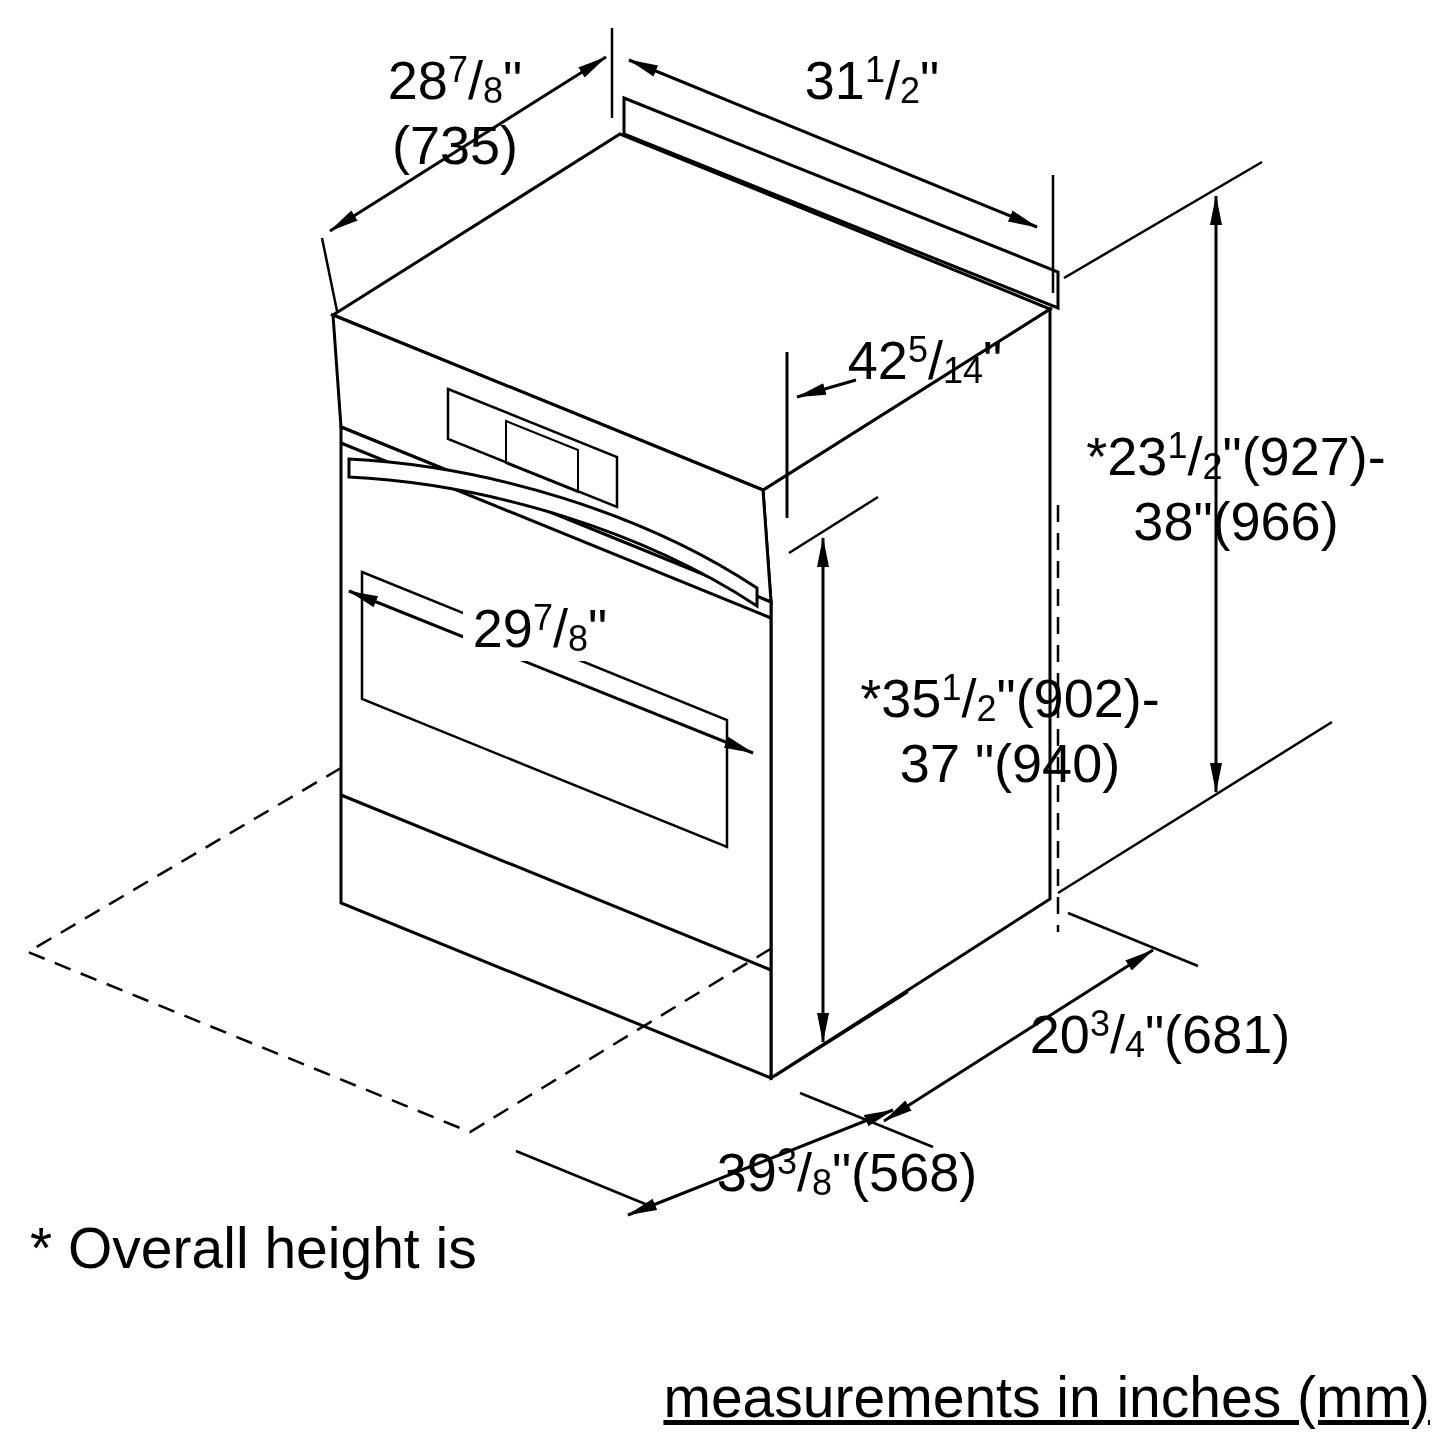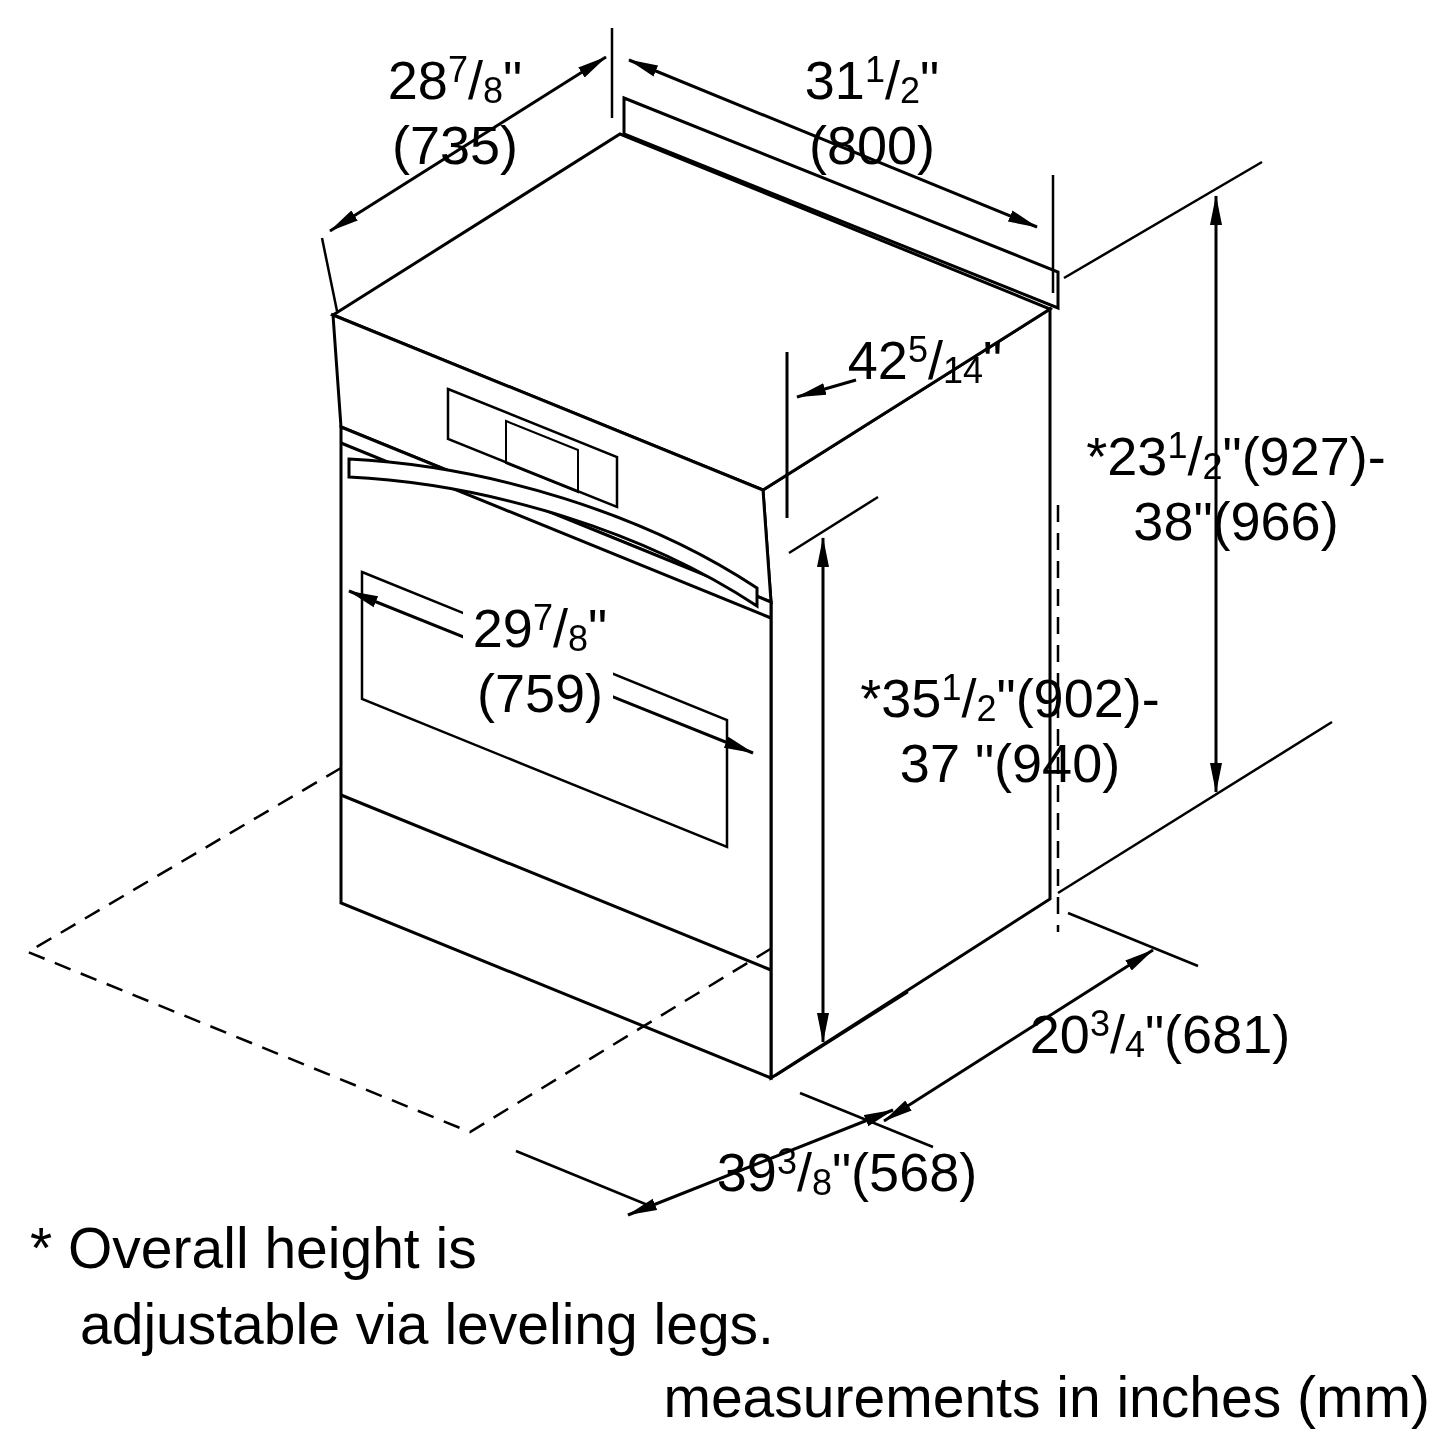--- a/index.html
+++ b/index.html
@@ -10,21 +10,21 @@
   }
   .stage svg { position:absolute; left:0; top:0; }
   .dim-label { position:absolute; font-size:54px; line-height:65px; white-space:nowrap; }
   .center { text-align:center; }
   .dim-label sup { font-size:36px; vertical-align:17px; line-height:0; }
   .dim-label sub { font-size:36px; vertical-align:-4px; line-height:0; }
   .sl { font-size:54px; }
   .masked .dl { display:table; margin:0 auto; background:#ffffff; padding:0 10px; }
   .footnote { position:absolute; left:30px; top:1210px; font-size:57px; line-height:76px; white-space:nowrap; }
   .footnote .fn2 { margin-left:50px; }
-  .caption { position:absolute; left:470px; top:1364px; width:960px; text-align:right; font-size:57px; white-space:nowrap; }
+  .caption { position:absolute; left:470px; top:1364px; width:960px; text-align:right; font-size:57px; white-space:nowrap;text-decoration:underline; }
 </style>
 </head>
 <body>
 
 <div class="stage">
 
   <svg width="1445" height="1445" viewBox="0 0 1445 1445">
     <defs>
       <marker id="ah" viewBox="0 0 30 14" markerWidth="30" markerHeight="14" refX="29" refY="7" orient="auto-start-reverse" markerUnits="userSpaceOnUse">
         <path d="M30,7 L0,1 L0,13 Z" fill="#000"></path>
@@ -75,56 +75,53 @@
     </g>
   </svg>
 
   <div class="dim-label center" style="left:320px; top:48px; width:270px;">
     <div class="dl"><span>28</span><sup>7</sup><span class="sl">/</span><sub>8</sub><span>"</span></div>
     <div class="dl">(735)</div>
   </div>
 
   <div class="dim-label center" style="left:737px; top:48px; width:270px;">
     <div class="dl"><span>31</span><sup>1</sup><span class="sl">/</span><sub>2</sub><span>"</span></div>
-    <div class="dl">(800)</div>
   </div>
 
   <div class="dim-label center" style="left:780px; top:328px; width:290px;">
     <div class="dl"><span>42</span><sup>5</sup><span class="sl">/</span><sub>14</sub><span>"</span></div>
   </div>
 
   <div class="dim-label center" style="left:1030px; top:424px; width:412px;">
     <div class="dl"><span>*</span><span>23</span><sup>1</sup><span class="sl">/</span><sub>2</sub><span>"(927)-</span></div>
     <div class="dl">38"(966)</div>
   </div>
 
   <div class="dim-label center masked" style="left:400px; top:596px; width:280px;">
     <div class="dl">
         <span>29</span>
         <sup>7</sup>
         <span class="sl">/</span>
         <sub>8</sub>
         <span>"</span>
       </div>
-    <div class="dl">(759)</div>
   </div>
 
   <div class="dim-label center" style="left:832px; top:666px; width:356px;">
     <div class="dl"><span>*</span><span>35</span><sup>1</sup><span class="sl">/</span><sub>2</sub><span>"(902)-</span></div>
     <div class="dl">37 "(940)</div>
   </div>
 
   <div class="dim-label center" style="left:985px; top:1002px; width:350px;">
     <div class="dl"><span>20</span><sup>3</sup><span class="sl">/</span><sub>4</sub><span>"(681)</span></div>
   </div>
 
   <div class="dim-label center" style="left:672px; top:1140px; width:350px;">
     <div class="dl"><span>39</span><sup>3</sup><span class="sl">/</span><sub>8</sub><span>"(568)</span></div>
   </div>
 
   <div class="footnote">
     <div class="fn1">* Overall height is</div>
-    <div class="fn2">adjustable via leveling legs.</div>
   </div>
 
   <div class="caption">measurements in inches (mm)</div>
 
 </div>
 
 </body></html>

